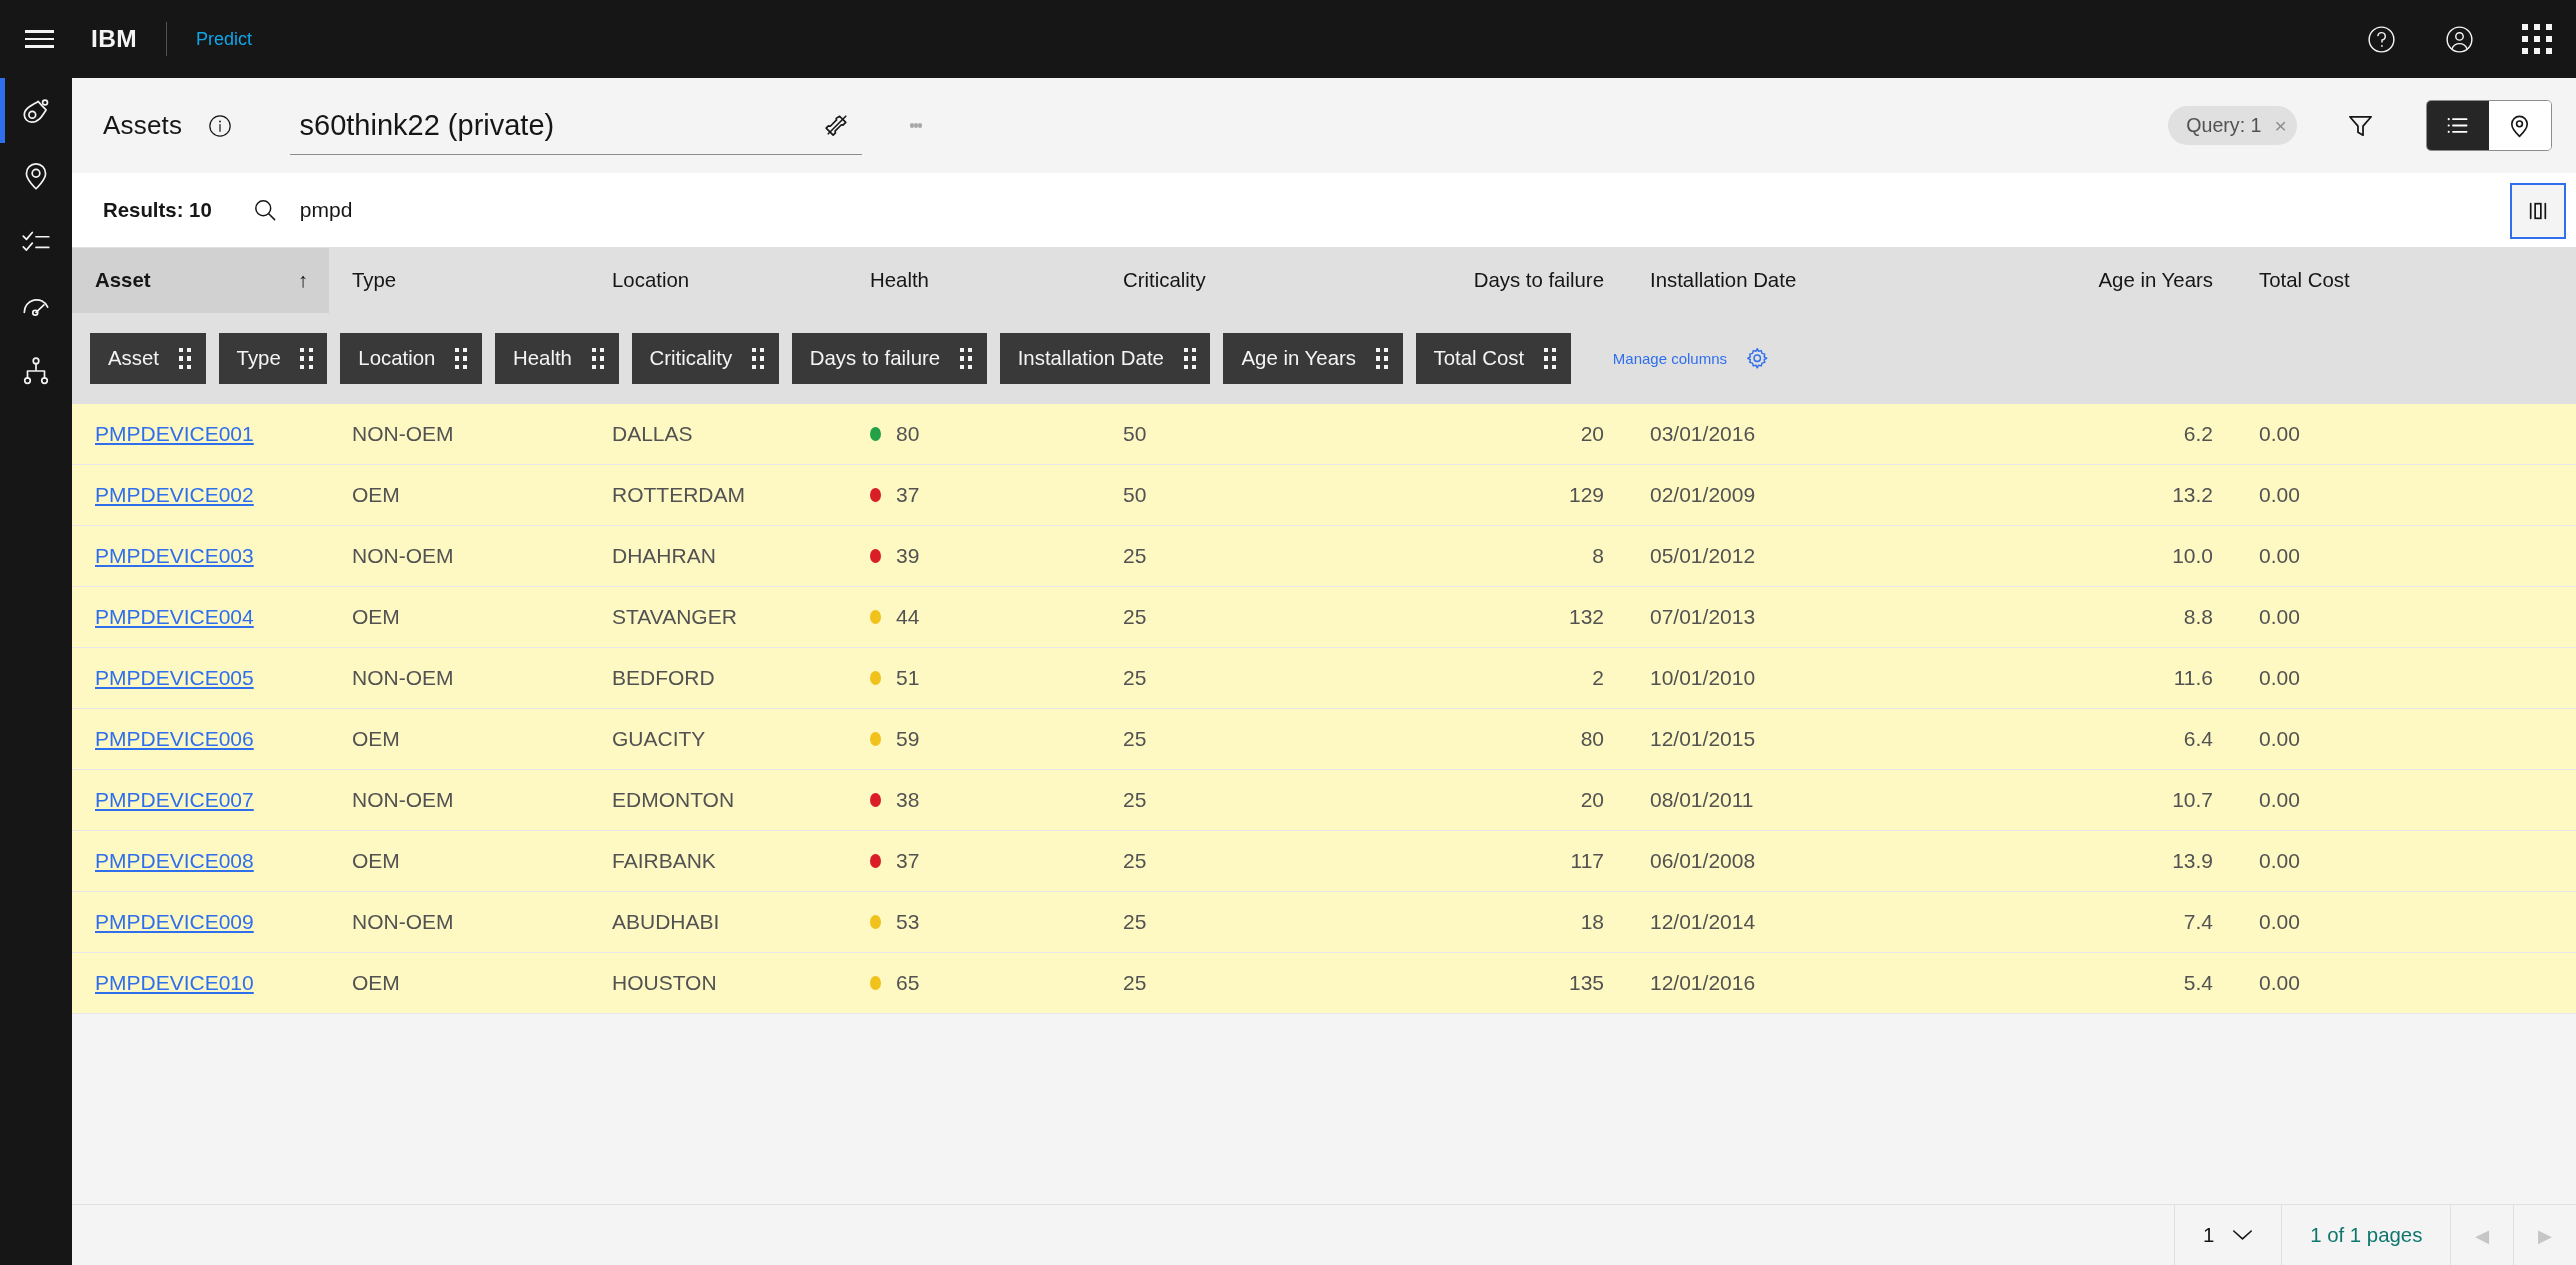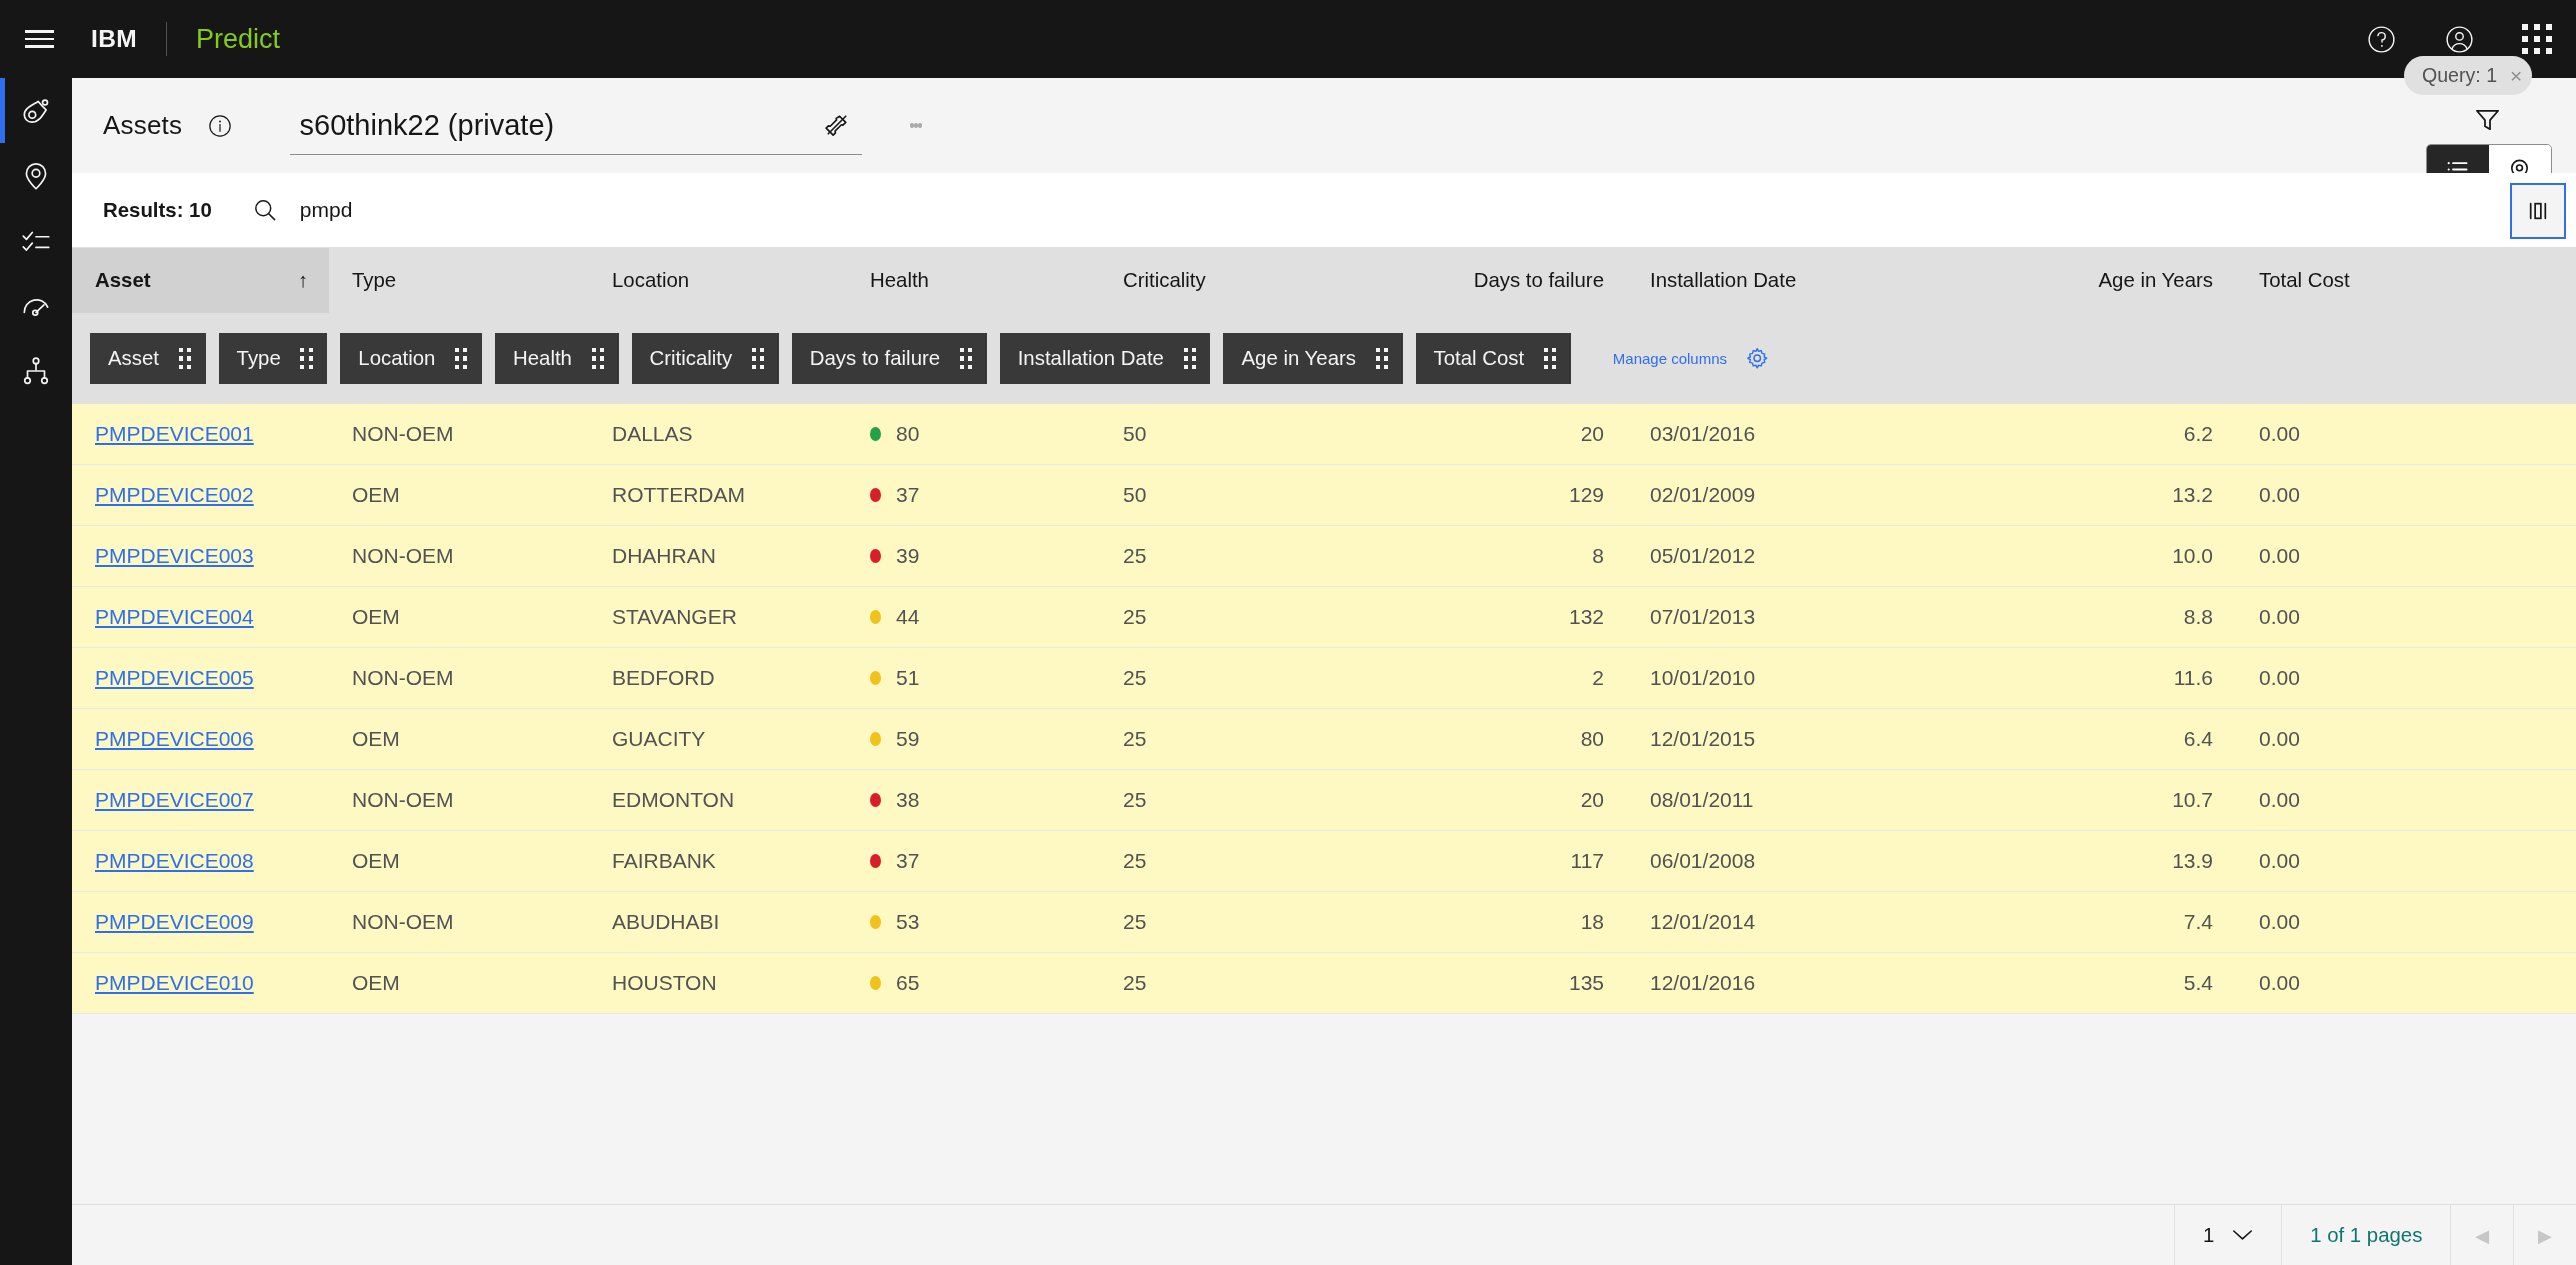--- a/index.html
+++ b/index.html
@@ -20,21 +20,21 @@
     width:78px; height:78px; display:flex; align-items:center; justify-content:center;
     cursor:pointer;
   }
   .hamburger .bars { width:29px; }
   .hamburger .bars i { display:block; height:2.5px; background:#f4f4f4; margin:4.9px 0; border-radius:0; }
   .brand {
     display:flex; align-items:center; height:78px; padding-left:13px; gap:0;
   }
   .brand-ibm { color:#f4f4f4; font-size:24.5px; font-weight:600; letter-spacing:0.4px; }
   .brand-sep { width:0.8px; height:34px; background:#525252; margin:0 29px; }
-  .brand-product { color:#84cc16; font-size:27px; font-weight:400; }
+  .brand-product { color:#0ea5e9; font-size:18px; font-weight:400; }
   .topbar-right { margin-left:auto; display:flex; align-items:center; height:78px; }
   .topbar-btn {
     width:78px; height:78px; display:flex; align-items:center; justify-content:center;
     cursor:pointer;
   }
   .topbar-btn svg { display:block; }
   .grid-icon { display:grid; grid-template-columns:repeat(3,5.7px); grid-gap:6.5px; }
   .grid-icon i { width:5.7px; height:5.7px; background:#f4f4f4; display:block; }
 
   
@@ -61,21 +61,21 @@
   .info-icon { margin-left:24.5px; cursor:pointer; display:flex; }
   .query-select {
     position:relative; margin-left:57px; width:572px; height:59px;
     border-bottom:0.8px solid #8d8d8d; display:flex; align-items:center;
   }
   .query-select-text { font-size:29px; color:#161616; padding-left:9.8px; }
   .unpin-btn { position:absolute; right:6.5px; top:11.4px; width:36px; height:36px; display:flex; align-items:center; justify-content:center; cursor:pointer; }
   .overflow-btn { margin-left:36px; width:36px; height:46px; display:flex; align-items:center; justify-content:center; cursor:pointer; }
   .overflow-btn i { display:block; width:4.1px; height:4.1px; border-radius:50%; background:#a8a8a8; margin:2.5px 0; }
 
-  .title-right { margin-left:auto; display:flex; align-items:center; padding-right:24.5px; gap:0;flex-direction:column; }
+  .title-right { margin-left:auto; display:flex; align-items:center; padding-right:24.5px; gap:0; }
   .query-tag {
     display:flex; align-items:center; height:39px; padding:0 9.8px 0 18px;
     background:#e0e0e0; border-radius:19.6px; color:#525252; font-size:19.6px; cursor:pointer;
   }
   .query-tag .tag-x { margin-left:13px; font-size:21px; color:#8d8d8d; line-height:1; }
   .filter-btn { margin-left:39px; width:49px; height:49px; display:flex; align-items:center; justify-content:center; cursor:pointer; }
   .viewtoggle { margin-left:41px; display:flex; border:0.8px solid #8d8d8d; border-radius:4.9px; overflow:hidden; }
   .viewtoggle .seg { width:62px; height:49px; display:flex; align-items:center; justify-content:center; cursor:pointer; background:#fff; }
   .viewtoggle .seg.on { background:#262626; }
 

